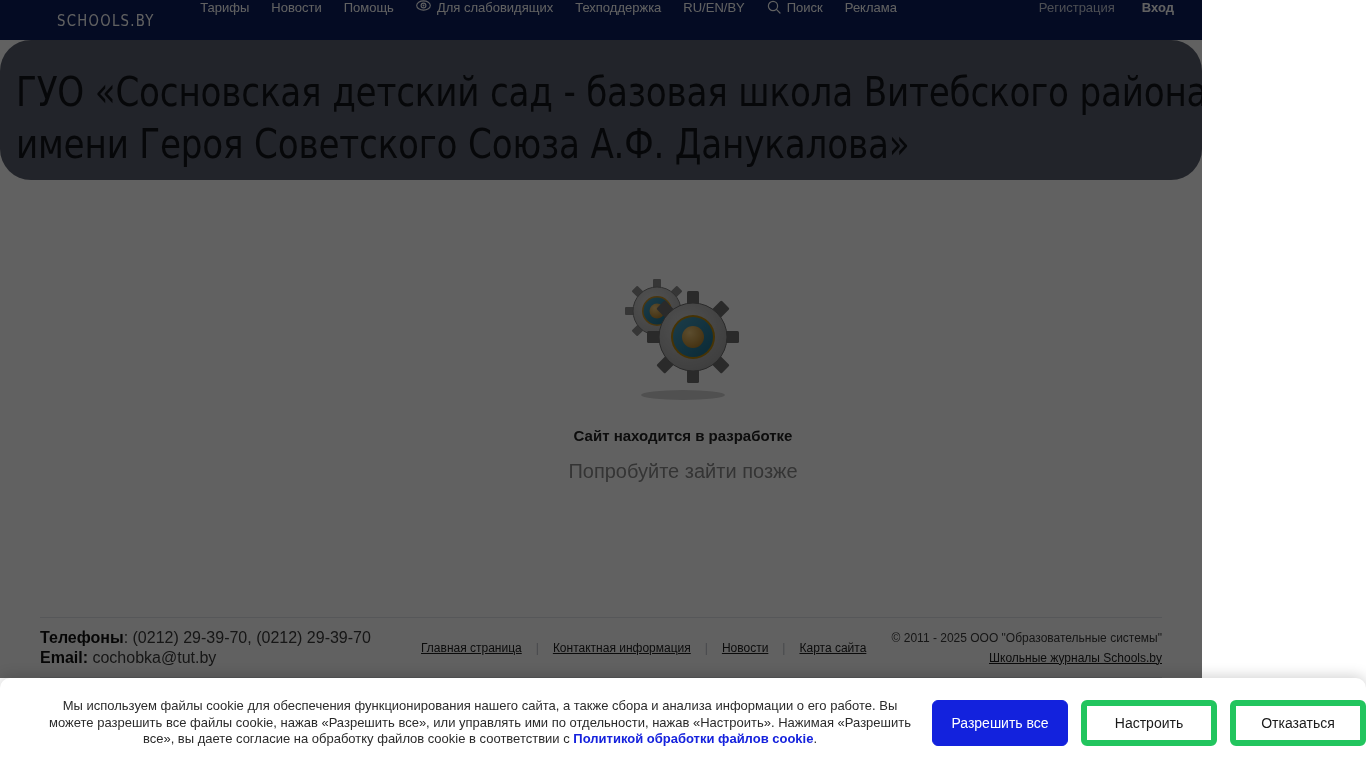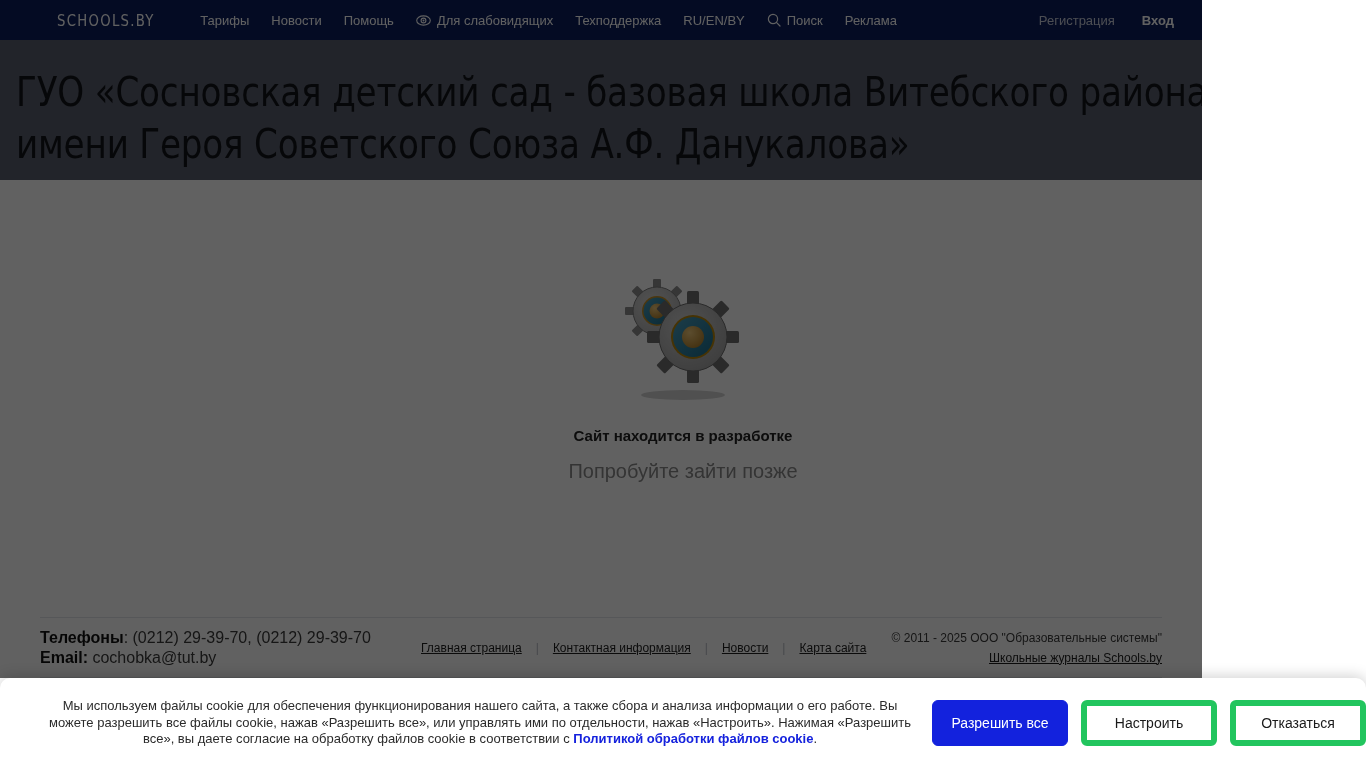--- a/index.html
+++ b/index.html
@@ -61,41 +61,41 @@
     display: flex;
     align-items: center;
     gap: 0;
   }
   .nav-item {
     color: #ffffff;
     font-size: 13px;
     white-space: nowrap;
     padding: 0 11px;
     display: flex;
-    align-items: center;
     gap: 6px;
     height: 40px;
     cursor: pointer;
   }
   .nav-item svg { display: block; }
   .nav-spacer { flex: 1; }
   .nav-right {
     display: flex;
     align-items: center;
     gap: 0;
   }
   .nav-right .nav-item.reg { color: #c9cdda; padding-right: 16px; }
   .nav-right .nav-item.login { font-weight: bold; padding-right: 0; }
 
   
   .title-band {
     position: relative;
     height: 140px;
     background: #5a5f6e;
     overflow: hidden;
+    border-radius: 31px;
   }
   .school-title {
     position: absolute;
     left: 16px;
     top: 26px;
     width: 1320px;
     font-family: "DejaVu Sans Condensed", "Liberation Sans Narrow", "Liberation Sans", sans-serif;
     font-size: 40px;
     line-height: 52px;
     color: #111318;

